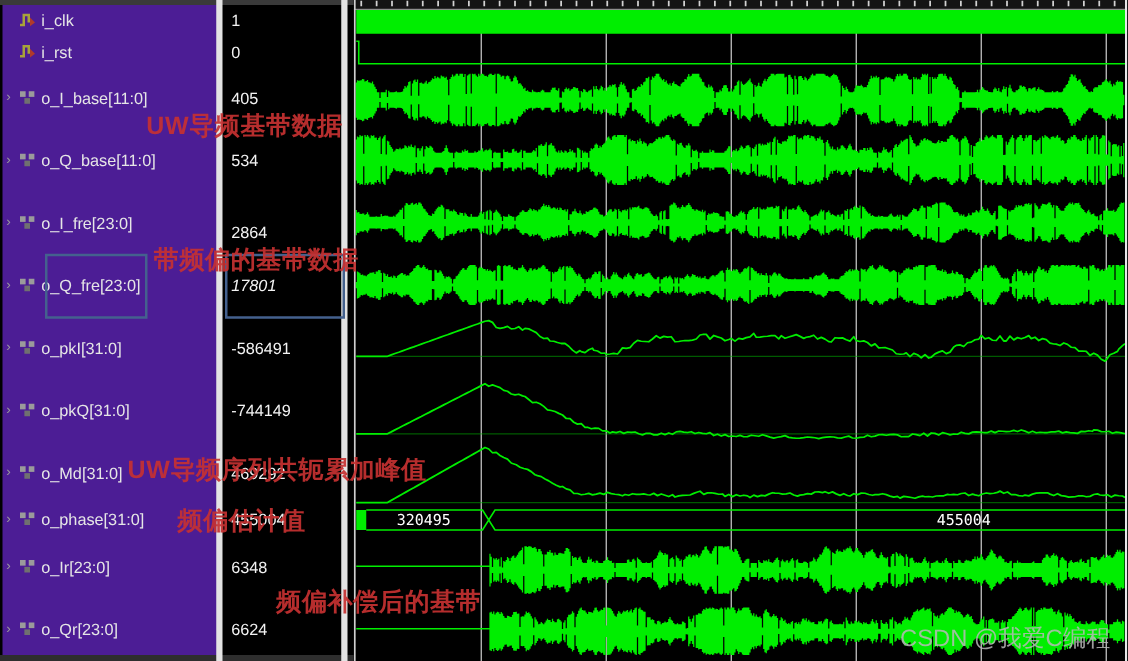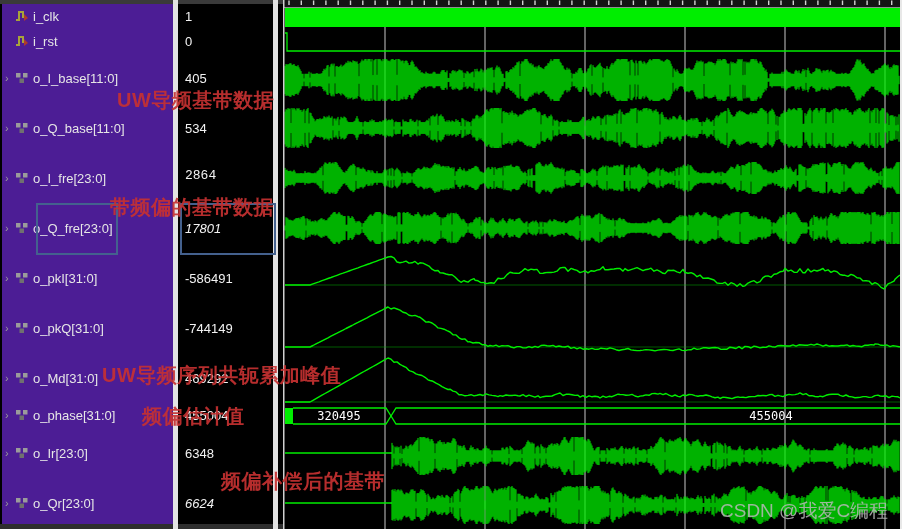--- a/index.html
+++ b/index.html
@@ -172,33 +172,33 @@
         <line x1="285" y1="453" x2="392" y2="453" stroke="#00ee00" stroke-width="1.3"></line>
         <path d="M392 442.9V469.1M393 445.4V466.6M394 453.6V458.4M395 446.6V465.4M396 447.6V464.4M397 446.4V465.6M398 447.7V464.3M399 446.9V465.1M400 453.2V458.8M401 445.7V466.3M402 453.9V458.1M403 448.7V463.3M404 449.4V462.6M405 447.9V464.1M406 445.6V466.4M407 446.5V465.5M408 448.7V463.3M409 446.1V465.9M410 444.9V467.1M411 444.3V467.7M412 446.3V465.7M413 445.1V466.9M414 443.7V468.3M415 442.0V470.0M416 440.8V471.2M417 439.9V472.1M418 438.0V474.0M419 451.3V460.8M420 437.0V475.0M421 437.0V475.0M422 437.6V474.4M423 437.0V475.0M424 437.0V475.0M425 437.4V474.6M426 438.4V473.6M427 438.1V473.9M428 437.5V474.5M429 438.9V473.1M430 441.4V470.6M431 439.2V472.8M432 439.1V472.9M433 440.9V471.1M434 443.3V468.7M435 453.1V458.9M436 443.5V468.5M437 443.5V468.5M438 441.4V470.6M439 441.5V470.5M440 440.0V472.0M441 442.2V469.8M442 442.1V469.9M443 444.3V467.7M444 441.9V470.1M445 443.7V468.3M446 444.0V468.0M447 442.5V469.5M448 442.1V469.9M449 442.6V469.4M450 442.8V469.2M451 442.9V469.1M452 440.7V471.3M453 438.3V473.7M454 438.3V473.7M455 439.1V472.9M456 441.4V470.6M457 452.8V459.2M458 444.8V467.2M459 446.3V465.7M460 445.5V466.5M461 446.0V466.0M462 447.9V464.1M463 446.2V465.8M464 445.1V466.9M465 447.6V464.4M466 449.8V462.2M467 450.4V461.6M468 450.1V461.9M469 450.4V461.6M470 447.8V464.2M471 445.4V466.6M472 447.8V464.2M473 447.0V465.0M474 449.6V462.4M475 449.0V463.0M476 450.4V461.6M477 448.3V463.7M478 448.6V463.4M479 450.1V461.9M480 450.4V461.6M481 450.4V461.6M482 450.4V461.6M483 448.7V463.3M484 448.3V463.7M485 448.0V464.0M486 445.7V466.3M487 447.9V464.1M488 448.7V463.3M489 448.6V463.4M490 450.4V461.6M491 450.1V461.9M492 454.4V457.6M493 450.4V461.6M494 450.4V461.6M495 450.4V461.6M496 450.4V461.6M497 450.4V461.6M498 450.4V461.6M499 450.4V461.6M500 450.4V461.6M501 450.4V461.6M502 447.8V464.2M503 447.6V464.4M504 449.4V462.6M505 449.5V462.5M506 447.6V464.4M507 446.9V465.1M508 448.4V463.6M509 454.1V457.9M510 445.9V466.1M511 447.2V464.8M512 448.0V464.0M513 449.4V462.6M514 450.4V461.6M515 450.4V461.6M516 450.4V461.6M517 449.7V462.3M518 450.4V461.6M519 450.4V461.6M520 450.4V461.6M521 449.3V462.7M522 454.1V457.9M523 448.0V464.0M524 447.1V464.9M525 446.3V465.7M526 444.4V467.6M527 442.0V470.0M528 440.4V471.6M529 441.7V470.3M530 442.4V469.6M531 443.9V468.1M532 442.4V469.6M533 443.6V468.4M534 443.6V468.4M535 453.5V458.5M536 447.4V464.6M537 446.4V465.6M538 445.7V466.3M539 447.3V464.7M540 453.4V458.6M541 444.3V467.7M542 446.2V465.8M543 446.8V465.2M544 448.8V463.2M545 447.5V464.5M546 453.3V458.7M547 448.0V464.0M548 446.9V465.1M549 444.9V467.1M550 445.3V466.7M551 443.8V468.2M552 443.3V468.7M553 445.8V466.2M554 444.2V467.8M555 443.7V468.3M556 445.0V467.0M557 443.0V469.0M558 443.9V468.1M559 445.9V466.1M560 444.6V467.4M561 442.7V469.3M562 440.4V471.6M563 439.8V472.2M564 437.3V474.7M565 437.0V475.0M566 439.6V472.4M567 440.5V471.5M568 442.6V469.4M569 442.9V469.1M570 440.6V471.4M571 438.6V473.4M572 437.0V475.0M573 437.0V475.0M574 451.5V460.5M575 437.0V475.0M576 437.0V475.0M577 437.0V475.0M578 437.0V475.0M579 437.9V474.1M580 437.2V474.8M581 437.4V474.6M582 437.0V475.0M583 437.0V475.0M584 439.6V472.4M585 439.5V472.5M586 440.4V471.6M587 441.5V470.5M588 438.9V473.1M589 439.4V472.6M590 440.8V471.2M591 443.4V468.6M592 445.5V466.5M593 448.1V463.9M594 450.4V461.6M595 450.4V461.6M596 448.5V463.5M597 447.4V464.6M598 447.0V465.0M599 446.9V465.1M600 454.2V457.8M601 450.4V461.6M602 450.4V461.6M603 450.4V461.6M604 450.4V461.6M605 450.4V461.6M606 454.2V457.8M607 448.0V464.0M608 449.5V462.5M609 450.4V461.6M610 450.4V461.6M611 448.2V463.8M612 448.9V463.1M613 448.1V463.9M614 449.2V462.8M615 447.3V464.7M616 449.6V462.4M617 449.8V462.2M618 450.4V461.6M619 449.3V462.7M620 447.9V464.1M621 446.5V465.5M622 446.0V466.0M623 447.9V464.1M624 453.7V458.3M625 449.0V463.0M626 447.6V464.4M627 449.0V463.0M628 449.8V462.2M629 448.3V463.7M630 448.2V463.8M631 450.1V461.9M632 449.0V463.0M633 447.4V464.6M634 446.4V465.6M635 448.4V463.6M636 454.1V457.9M637 448.2V463.8M638 447.3V464.7M639 450.0V462.0M640 450.4V461.6M641 450.4V461.6M642 450.4V461.6M643 449.3V462.7M644 449.2V462.8M645 449.6V462.4M646 450.4V461.6M647 454.2V457.8M648 449.3V462.7M649 449.1V462.9M650 448.6V463.4M651 446.0V466.0M652 447.4V464.6M653 449.1V462.9M654 447.0V465.0M655 445.8V466.2M656 443.3V468.7M657 443.7V468.3M658 441.9V470.1M659 439.5V472.5M660 437.7V474.3M661 437.0V475.0M662 438.7V473.3M663 438.7V473.3M664 440.3V471.7M665 452.2V459.8M666 441.7V470.3M667 442.3V469.7M668 443.2V468.8M669 440.6V471.4M670 439.3V472.7M671 441.2V470.8M672 440.6V471.4M673 441.4V470.6M674 441.5V470.5M675 439.6V472.4M676 440.3V471.7M677 438.9V473.1M678 438.1V473.9M679 438.5V473.5M680 437.0V475.0M681 438.7V473.3M682 441.0V471.0M683 442.0V470.0M684 440.5V471.5M685 438.3V473.7M686 438.4V473.6M687 440.4V471.6M688 441.3V470.7M689 442.4V469.6M690 444.0V468.0M691 446.2V465.8M692 443.7V468.3M693 441.3V470.7M694 441.9V470.1M695 441.2V470.8M696 441.0V471.0M697 439.7V472.3M698 439.4V472.6M699 441.6V470.4M700 442.7V469.3M701 445.3V466.7M702 446.4V465.6M703 446.5V465.5M704 444.1V467.9M705 441.7V470.3M706 443.9V468.1M707 445.8V466.2M708 446.0V466.0M709 446.8V465.2M710 445.5V466.5M711 453.2V458.8M712 453.8V458.2M713 445.0V467.0M714 443.2V468.8M715 442.9V469.1M716 452.7V459.3M717 441.6V470.4M718 442.7V469.3M719 444.9V467.1M720 442.8V469.2M721 444.2V467.8M722 444.8V467.2M723 445.8V466.2M724 452.8V459.2M725 443.3V468.7M726 445.3V466.7M727 453.6V458.4M728 446.8V465.2M729 446.1V465.9M730 446.1V465.9M731 448.4V463.6M732 450.4V461.6M733 449.5V462.5M734 450.4V461.6M735 449.7V462.3M736 450.4V461.6M737 450.4V461.6M738 449.2V462.8M739 447.2V464.8M740 445.8V466.2M741 448.5V463.5M742 450.4V461.6M743 449.2V462.8M744 454.6V457.4M745 450.4V461.6M746 450.4V461.6M747 450.0V462.0M748 449.8V462.2M749 448.6V463.4M750 448.4V463.6M751 449.9V462.1M752 450.4V461.6M753 450.4V461.6M754 449.0V463.0M755 450.4V461.6M756 447.8V464.2M757 446.3V465.7M758 448.8V463.2M759 450.2V461.8M760 450.4V461.6M761 450.4V461.6M762 454.6V457.4M763 448.7V463.3M764 450.4V461.6M765 450.4V461.6M766 450.4V461.6M767 447.8V464.2M768 448.1V463.9M769 450.0V462.0M770 450.4V461.6M771 450.4V461.6M772 448.8V463.2M773 447.7V464.3M774 448.4V463.6M775 448.3V463.7M776 449.0V463.0M777 448.9V463.1M778 447.4V464.6M779 447.1V464.9M780 445.1V466.9M781 447.5V464.5M782 445.2V466.8M783 446.5V465.5M784 445.9V466.1M785 443.4V468.6M786 445.3V466.7M787 447.4V464.6M788 448.2V463.8M789 446.3V465.7M790 445.0V467.0M791 444.2V467.8M792 441.7V470.3M793 439.6V472.4M794 440.6V471.4M795 442.5V469.5M796 443.2V468.8M797 445.5V466.5M798 446.7V465.3M799 445.2V466.8M800 444.4V467.6M801 445.2V466.8M802 446.7V465.3M803 447.2V464.8M804 449.8V462.2M805 449.3V462.7M806 450.4V461.6M807 450.4V461.6M808 448.9V463.1M809 448.5V463.5M810 454.6V457.4M811 450.4V461.6M812 450.1V461.9M813 450.4V461.6M814 448.3V463.7M815 450.1V461.9M816 449.8V462.2M817 450.4V461.6M818 450.4V461.6M819 450.4V461.6M820 450.4V461.6M821 450.4V461.6M822 450.4V461.6M823 450.4V461.6M824 450.4V461.6M825 450.4V461.6M826 449.7V462.3M827 449.0V463.0M828 450.4V461.6M829 450.4V461.6M830 450.4V461.6M831 450.4V461.6M832 450.4V461.6M833 450.4V461.6M834 447.8V464.2M835 446.3V465.7M836 446.0V466.0M837 443.5V468.5M838 443.6V468.4M839 445.2V466.8M840 446.3V465.7M841 444.6V467.4M842 444.0V468.0M843 442.5V469.5M844 444.8V467.2M845 443.7V468.3M846 445.2V466.8M847 454.0V458.0M848 447.9V464.1M849 446.1V465.9M850 445.5V466.5M851 446.8V465.2M852 448.1V463.9M853 448.5V463.5M854 454.6V457.4M855 450.4V461.6M856 449.0V463.0M857 448.0V464.0M858 449.5V462.5M859 450.4V461.6M860 449.5V462.5M861 449.6V462.4M862 449.2V462.8M863 450.0V462.0M864 447.8V464.2M865 447.0V465.0M866 449.6V462.4M867 448.7V463.3M868 450.4V461.6M869 450.4V461.6M870 447.8V464.2M871 447.5V464.5M872 453.6V458.4M873 445.5V466.5M874 445.6V466.4M875 446.0V466.0M876 446.3V465.7M877 445.6V466.4M878 447.5V464.5M879 448.3V463.7M880 447.3V464.7M881 445.7V466.3M882 445.2V466.8M883 443.7V468.3M884 446.3V465.7M885 445.6V466.4M886 443.7V468.3M887 444.8V467.2M888 443.9V468.1M889 445.9V466.1M890 446.1V465.9M891 445.1V466.9M892 443.4V468.6M893 441.6V470.4M894 439.7V472.3M895 441.4V470.6M896 439.8V472.2M897 442.1V469.9M898 441.1V470.9M899 441.4V470.6" stroke="#00ee00" stroke-width="1" fill="none"></path>
         <line x1="285" y1="503" x2="392" y2="503" stroke="#00ee00" stroke-width="1.3"></line>
         <path d="M392 489.9V520.1M393 489.3V520.7M394 490.9V519.1M395 489.1V520.9M396 491.6V518.4M397 490.1V519.9M398 489.3V520.7M399 489.8V520.2M400 491.2V518.8M401 489.5V520.5M402 490.7V519.3M403 492.7V517.3M404 494.2V515.8M405 494.4V515.6M406 492.6V517.4M407 492.7V517.3M408 493.4V516.6M409 493.6V516.4M410 491.7V518.3M411 489.6V520.4M412 489.5V520.5M413 489.4V520.6M414 491.0V519.0M415 490.8V519.2M416 501.6V508.4M417 493.3V516.7M418 493.0V517.0M419 493.2V516.8M420 491.6V518.4M421 489.1V520.9M422 490.3V519.7M423 489.8V520.2M424 491.0V519.0M425 493.0V517.0M426 494.7V515.3M427 501.9V508.1M428 493.8V516.2M429 495.6V514.4M430 497.2V512.8M431 499.4V510.6M432 499.0V511.0M433 497.5V512.5M434 498.6V511.4M435 499.4V510.6M436 498.0V512.0M437 496.3V513.7M438 495.0V515.0M439 495.9V514.1M440 495.9V514.1M441 497.5V512.5M442 494.9V515.1M443 496.7V513.3M444 497.7V512.3M445 497.7V512.3M446 495.4V514.6M447 494.9V515.1M448 496.0V514.0M449 497.1V512.9M450 503.1V506.9M451 497.9V512.1M452 496.2V513.8M453 502.5V507.5M454 493.7V516.3M455 491.8V518.2M456 491.8V518.2M457 490.9V519.1M458 488.9V521.1M459 490.1V519.9M460 501.8V508.2M461 493.3V516.7M462 491.1V518.9M463 488.5V521.5M464 486.7V523.3M465 486.0V524.0M466 488.0V522.0M467 488.3V521.7M468 488.4V521.6M469 490.0V520.0M470 491.1V518.9M471 489.4V520.6M472 489.5V520.5M473 489.7V520.3M474 490.1V519.9M475 488.3V521.7M476 486.2V523.8M477 486.0V524.0M478 488.2V521.8M479 489.3V520.7M480 488.5V521.5M481 487.5V522.5M482 487.9V522.1M483 486.2V523.8M484 486.0V524.0M485 500.4V509.6M486 486.0V524.0M487 486.2V523.8M488 486.3V523.7M489 487.3V522.7M490 488.8V521.2M491 490.7V519.3M492 492.6V517.4M493 493.4V516.6M494 490.9V519.1M495 488.7V521.3M496 489.9V520.1M497 491.2V518.8M498 490.0V520.0M499 488.6V521.4M500 489.4V520.6M501 488.5V521.5M502 488.0V522.0M503 489.8V520.2M504 488.5V521.5M505 487.4V522.6M506 489.9V520.1M507 488.0V522.0M508 486.6V523.4M509 486.0V524.0M510 500.3V509.8M511 486.9V523.1M512 486.0V524.0M513 487.7V522.3M514 488.1V521.9M515 489.1V520.9M516 489.4V520.6M517 501.7V508.3M518 493.7V516.3M519 493.8V516.2M520 493.8V516.2M521 495.7V514.3M522 495.3V514.7M523 496.0V514.0M524 498.6V511.4M525 499.4V510.6M526 496.7V513.3M527 496.5V513.5M528 497.3V512.7M529 499.4V510.6M530 498.3V511.7M531 498.1V511.9M532 497.2V512.8M533 498.0V512.0M534 497.6V512.4M535 495.1V514.9M536 493.6V516.4M537 495.8V514.2M538 496.6V513.4M539 498.3V511.7M540 499.4V510.6M541 499.4V510.6M542 498.6V511.4M543 499.4V510.6M544 499.4V510.6M545 499.4V510.6M546 497.1V512.9M547 497.3V512.7M548 498.3V511.7M549 502.7V507.3M550 502.4V507.6M551 493.1V516.9M552 495.1V514.9M553 497.3V512.7M554 494.8V515.2M555 492.4V517.6M556 501.7V508.3M557 491.7V518.3M558 491.7V518.3M559 490.5V519.5M560 490.8V519.2M561 490.9V519.1M562 488.5V521.5M563 487.2V522.8M564 487.8V522.2M565 486.2V523.8M566 487.0V523.0M567 486.7V523.3M568 486.0V524.0M569 486.9V523.1M570 486.0V524.0M571 486.4V523.6M572 487.6V522.4M573 487.0V523.0M574 487.2V522.8M575 487.9V522.1M576 486.7V523.3M577 486.0V524.0M578 487.0V523.0M579 500.4V509.6M580 486.0V524.0M581 487.5V522.5M582 486.0V524.0M583 486.0V524.0M584 487.4V522.6M585 486.0V524.0M586 486.0V524.0M587 486.0V524.0M588 488.0V522.0M589 490.6V519.4M590 489.0V521.0M591 486.8V523.2M592 488.4V521.6M593 488.1V521.9M594 486.5V523.5M595 486.0V524.0M596 486.0V524.0M597 486.0V524.0M598 486.0V524.0M599 486.0V524.0M600 488.0V522.0M601 490.6V519.4M602 492.3V517.7M603 490.6V519.4M604 493.1V516.9M605 491.5V518.5M606 493.3V516.7M607 493.7V516.3M608 492.9V517.1M609 494.5V515.5M610 501.9V508.1M611 490.8V519.2M612 488.3V521.7M613 487.4V522.6M614 489.6V520.4M615 490.2V519.8M616 492.9V517.1M617 493.7V516.3M618 492.8V517.2M619 491.1V518.9M620 492.9V517.1M621 492.5V517.5M622 494.3V515.7M623 502.8V507.2M624 496.2V513.8M625 493.7V516.3M626 494.7V515.3M627 496.7V513.3M628 495.8V514.2M629 498.1V511.9M630 499.1V510.9M631 498.4V511.6M632 499.4V510.6M633 497.5V512.5M634 496.7V513.3M635 502.7V507.3M636 498.4V511.6M637 497.7V512.3M638 499.1V510.9M639 497.8V512.2M640 499.4V510.6M641 497.2V512.8M642 495.0V515.0M643 494.7V515.3M644 496.2V513.8M645 494.5V515.5M646 497.1V512.9M647 495.8V514.2M648 497.2V512.8M649 497.9V512.1M650 497.7V512.3M651 497.6V512.4M652 499.2V510.8M653 499.4V510.6M654 499.4V510.6M655 496.9V513.1M656 497.3V512.7M657 496.8V513.2M658 498.8V511.2M659 497.2V512.8M660 495.6V514.4M661 494.7V515.3M662 495.2V514.8M663 502.7V507.3M664 497.3V512.7M665 496.4V513.6M666 498.3V511.7M667 499.4V510.6M668 499.4V510.6M669 499.4V510.6M670 499.4V510.6M671 499.4V510.6M672 498.9V511.1M673 499.4V510.6M674 499.4V510.6M675 497.3V512.7M676 502.5V507.5M677 493.9V516.1M678 496.3V513.7M679 498.7V511.3M680 499.4V510.6M681 497.2V512.8M682 498.8V511.2M683 498.7V511.3M684 496.6V513.4M685 496.5V513.5M686 497.7V512.3M687 496.5V513.5M688 497.9V512.1M689 498.3V511.7M690 499.4V510.6M691 497.6V512.4M692 498.5V511.5M693 498.0V512.0M694 499.2V510.8M695 499.4V510.6M696 498.9V511.1M697 497.0V513.0M698 495.2V514.8M699 497.4V512.6M700 498.8V511.2M701 496.2V513.8M702 498.4V511.6M703 503.0V507.0M704 503.1V506.9M705 496.0V514.0M706 498.3V511.7M707 499.1V510.9M708 498.9V511.1M709 497.6V512.4M710 499.0V511.0M711 503.0V507.0M712 495.3V514.7M713 495.5V514.5M714 493.7V516.3M715 502.8V507.2M716 496.6V513.4M717 497.5V512.5M718 499.4V510.6M719 498.5V511.5M720 498.1V511.9M721 499.4V510.6M722 496.8V513.2M723 495.8V514.2M724 493.4V516.6M725 494.9V515.1M726 493.9V516.1M727 495.7V514.3M728 496.3V513.7M729 493.9V516.1M730 492.2V517.8M731 489.8V520.2M732 489.3V520.7M733 488.6V521.4M734 487.3V522.7M735 488.9V521.1M736 488.0V522.0M737 487.4V522.6M738 486.8V523.2M739 486.0V524.0M740 488.4V521.6M741 487.7V522.3M742 486.9V523.1M743 487.3V522.7M744 486.5V523.5M745 489.1V520.9M746 500.9V509.1M747 490.3V519.7M748 492.6V517.4M749 493.3V516.7M750 492.3V517.7M751 494.5V515.5M752 492.4V517.6M753 491.0V519.0M754 490.6V519.4M755 491.8V518.2M756 489.8V520.2M757 488.7V521.3M758 487.1V522.9M759 486.0V524.0M760 486.0V524.0M761 486.0V524.0M762 487.1V522.9M763 487.7V522.3M764 490.4V519.6M765 488.3V521.7M766 489.8V520.2M767 489.0V521.0M768 489.5V520.5M769 491.1V518.9M770 492.2V517.8M771 493.9V516.1M772 493.4V516.6M773 492.0V518.0M774 490.9V519.1M775 491.5V518.5M776 493.6V516.4M777 492.7V517.3M778 495.2V514.8M779 497.7V512.3M780 498.6V511.4M781 499.4V510.6M782 499.4V510.6M783 499.2V510.8M784 497.4V512.6M785 494.8V515.2M786 495.5V514.5M787 493.1V516.9M788 502.2V507.8M789 496.0V514.0M790 502.7V507.3M791 496.2V513.8M792 495.4V514.6M793 495.1V514.9M794 494.8V515.2M795 495.5V514.5M796 498.1V511.9M797 497.9V512.1M798 498.1V511.9M799 496.9V513.1M800 502.9V507.1M801 497.9V512.1M802 496.0V514.0M803 497.9V512.1M804 497.0V513.0M805 502.9V507.1M806 497.5V512.5M807 495.2V514.8M808 495.3V514.7M809 495.2V514.8M810 493.2V516.8M811 492.8V517.2M812 491.4V518.6M813 490.4V519.6M814 488.8V521.2M815 487.1V522.9M816 486.0V524.0M817 487.0V523.0M818 488.7V521.3M819 488.0V522.0M820 486.4V523.6M821 486.0V524.0M822 487.6V522.4M823 488.4V521.6M824 487.6V522.4M825 486.0V524.0M826 500.7V509.3M827 486.0V524.0M828 500.8V509.2M829 489.6V520.4M830 488.5V521.5M831 487.7V522.3M832 487.9V522.1M833 486.4V523.6M834 487.6V522.4M835 486.0V524.0M836 486.0V524.0M837 487.0V523.0M838 487.0V523.0M839 486.9V523.1M840 486.8V523.2M841 486.0V524.0M842 487.1V522.9M843 489.3V520.7M844 489.1V520.9M845 491.4V518.6M846 489.1V520.9M847 487.8V522.2M848 489.9V520.1M849 490.5V519.5M850 493.1V516.9M851 501.8V508.2M852 490.0V520.0M853 492.3V517.7M854 490.8V519.2M855 493.2V516.8M856 491.2V518.8M857 492.7V517.3M858 495.2V514.8M859 494.5V515.5M860 497.1V512.9M861 497.6V512.4M862 498.4V511.6M863 497.4V512.6M864 496.8V513.2M865 499.0V511.0M866 499.2V510.8M867 499.4V510.6M868 499.4V510.6M869 496.9V513.1M870 498.6V511.4M871 499.4V510.6M872 499.0V511.0M873 497.9V512.1M874 497.1V512.9M875 497.4V512.6M876 497.3V512.7M877 499.3V510.7M878 499.0V511.0M879 499.4V510.6M880 497.4V512.6M881 495.9V514.1M882 496.2V513.8M883 496.3V513.7M884 498.4V511.6M885 499.4V510.6M886 499.4V510.6M887 503.6V506.4M888 499.4V510.6M889 499.4V510.6M890 499.4V510.6M891 497.6V512.4M892 497.8V512.2M893 497.4V512.6M894 495.4V514.6M895 497.3V512.7M896 497.4V512.6M897 499.0V511.0M898 496.5V513.5M899 497.1V512.9" stroke="#00ee00" stroke-width="1" fill="none"></path>
         <rect x="283" y="0" width="1.5" height="529" fill="#cfcfcf"></rect>
         <rect x="900" y="0" width="2" height="529" fill="#e8e8e8"></rect>
       </svg></div>
   <div class="ruler-hit"></div>
   <div id="overlay">
       <div class="annot" style="left: 117px; top: 87px;">UW导频基带数据</div>
-      <div class="annot" style="left: 110px; top: 194px; text-align: right;">带频偏的基带数据</div>
+      <div class="annot" style="left: 123px; top: 194px; text-align: right;">带频偏的基带数据</div>
       <div class="annot" style="left: 102px; top: 362px;">UW导频序列共轭累加峰值</div>
       <div class="annot" style="left: 142px; top: 403px;">频偏估计值</div>
       <div class="annot" style="left: 221px; top: 468px;">频偏补偿后的基带</div>
     </div>
   <div class="watermark" style="left:720px;top:498px">CSDN @我爱C编程</div>
 <div class="val-cell" style="top: 7px;">1</div>
     <div class="val-cell" style="top: 32px;">0</div>
     <div class="val-cell" style="top: 69px;">405</div>
     <div class="val-cell" style="top: 119px;">534</div>
-    <div class="val-cell" style="top: 166px; font-family: Liberation Mono, monospace;">2864</div>
+    <div class="val-cell" style="top: 176px;">2864</div>
     <div class="val-cell" style="top: 219px; font-style: italic;">17801</div>
     <div class="sel-box" style="left: 36px; top: 203px; width: 78px; height: 48px;"></div>
     <div class="sel-box" style="left: 180px; top: 203px; width: 92px; height: 48px;"></div>
     <div class="val-cell" style="top: 269px;">-586491</div>
     <div class="val-cell" style="top: 319px;">-744149</div>
     <div class="val-cell" style="top: 369px;">469292</div>
     <div class="val-cell" style="top: 406px;">455004</div>
     <div class="val-cell" style="top: 444px;">6348</div>
-    <div class="val-cell" style="top: 494px; font-style: italic;">6624</div>
+    <div class="val-cell" style="top: 494px;">6624</div>
   </div>
 
 </body></html>

